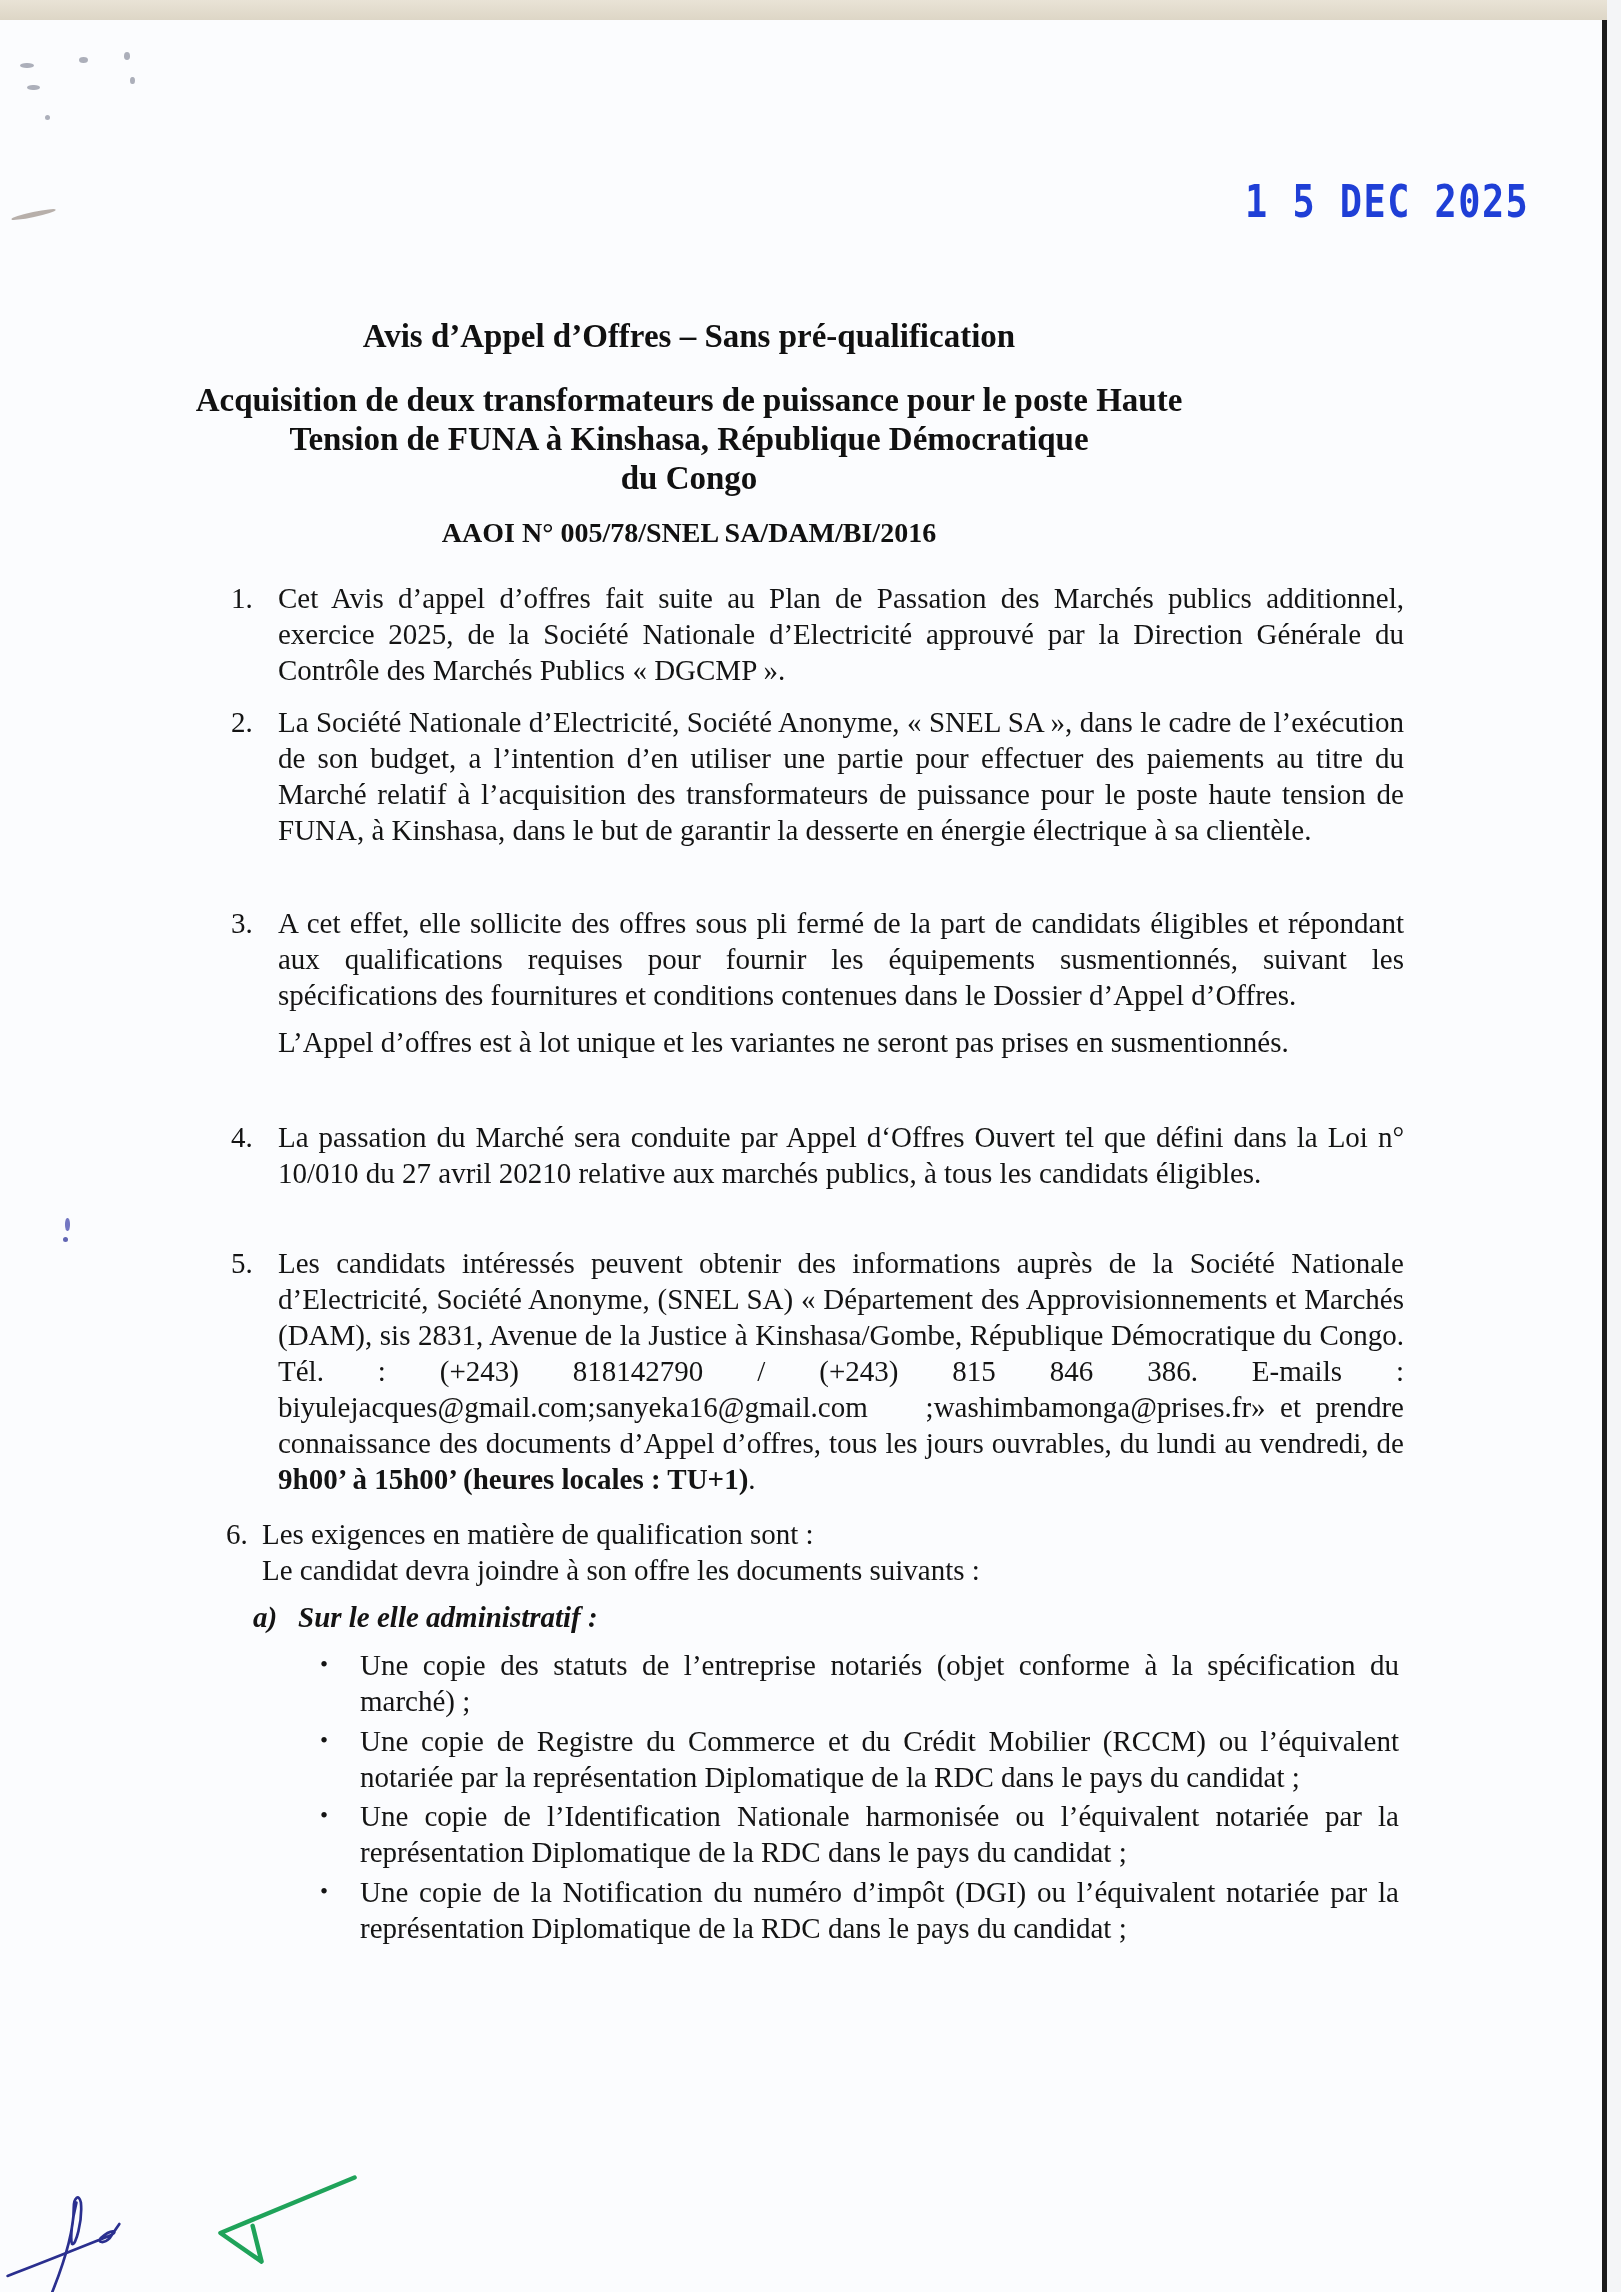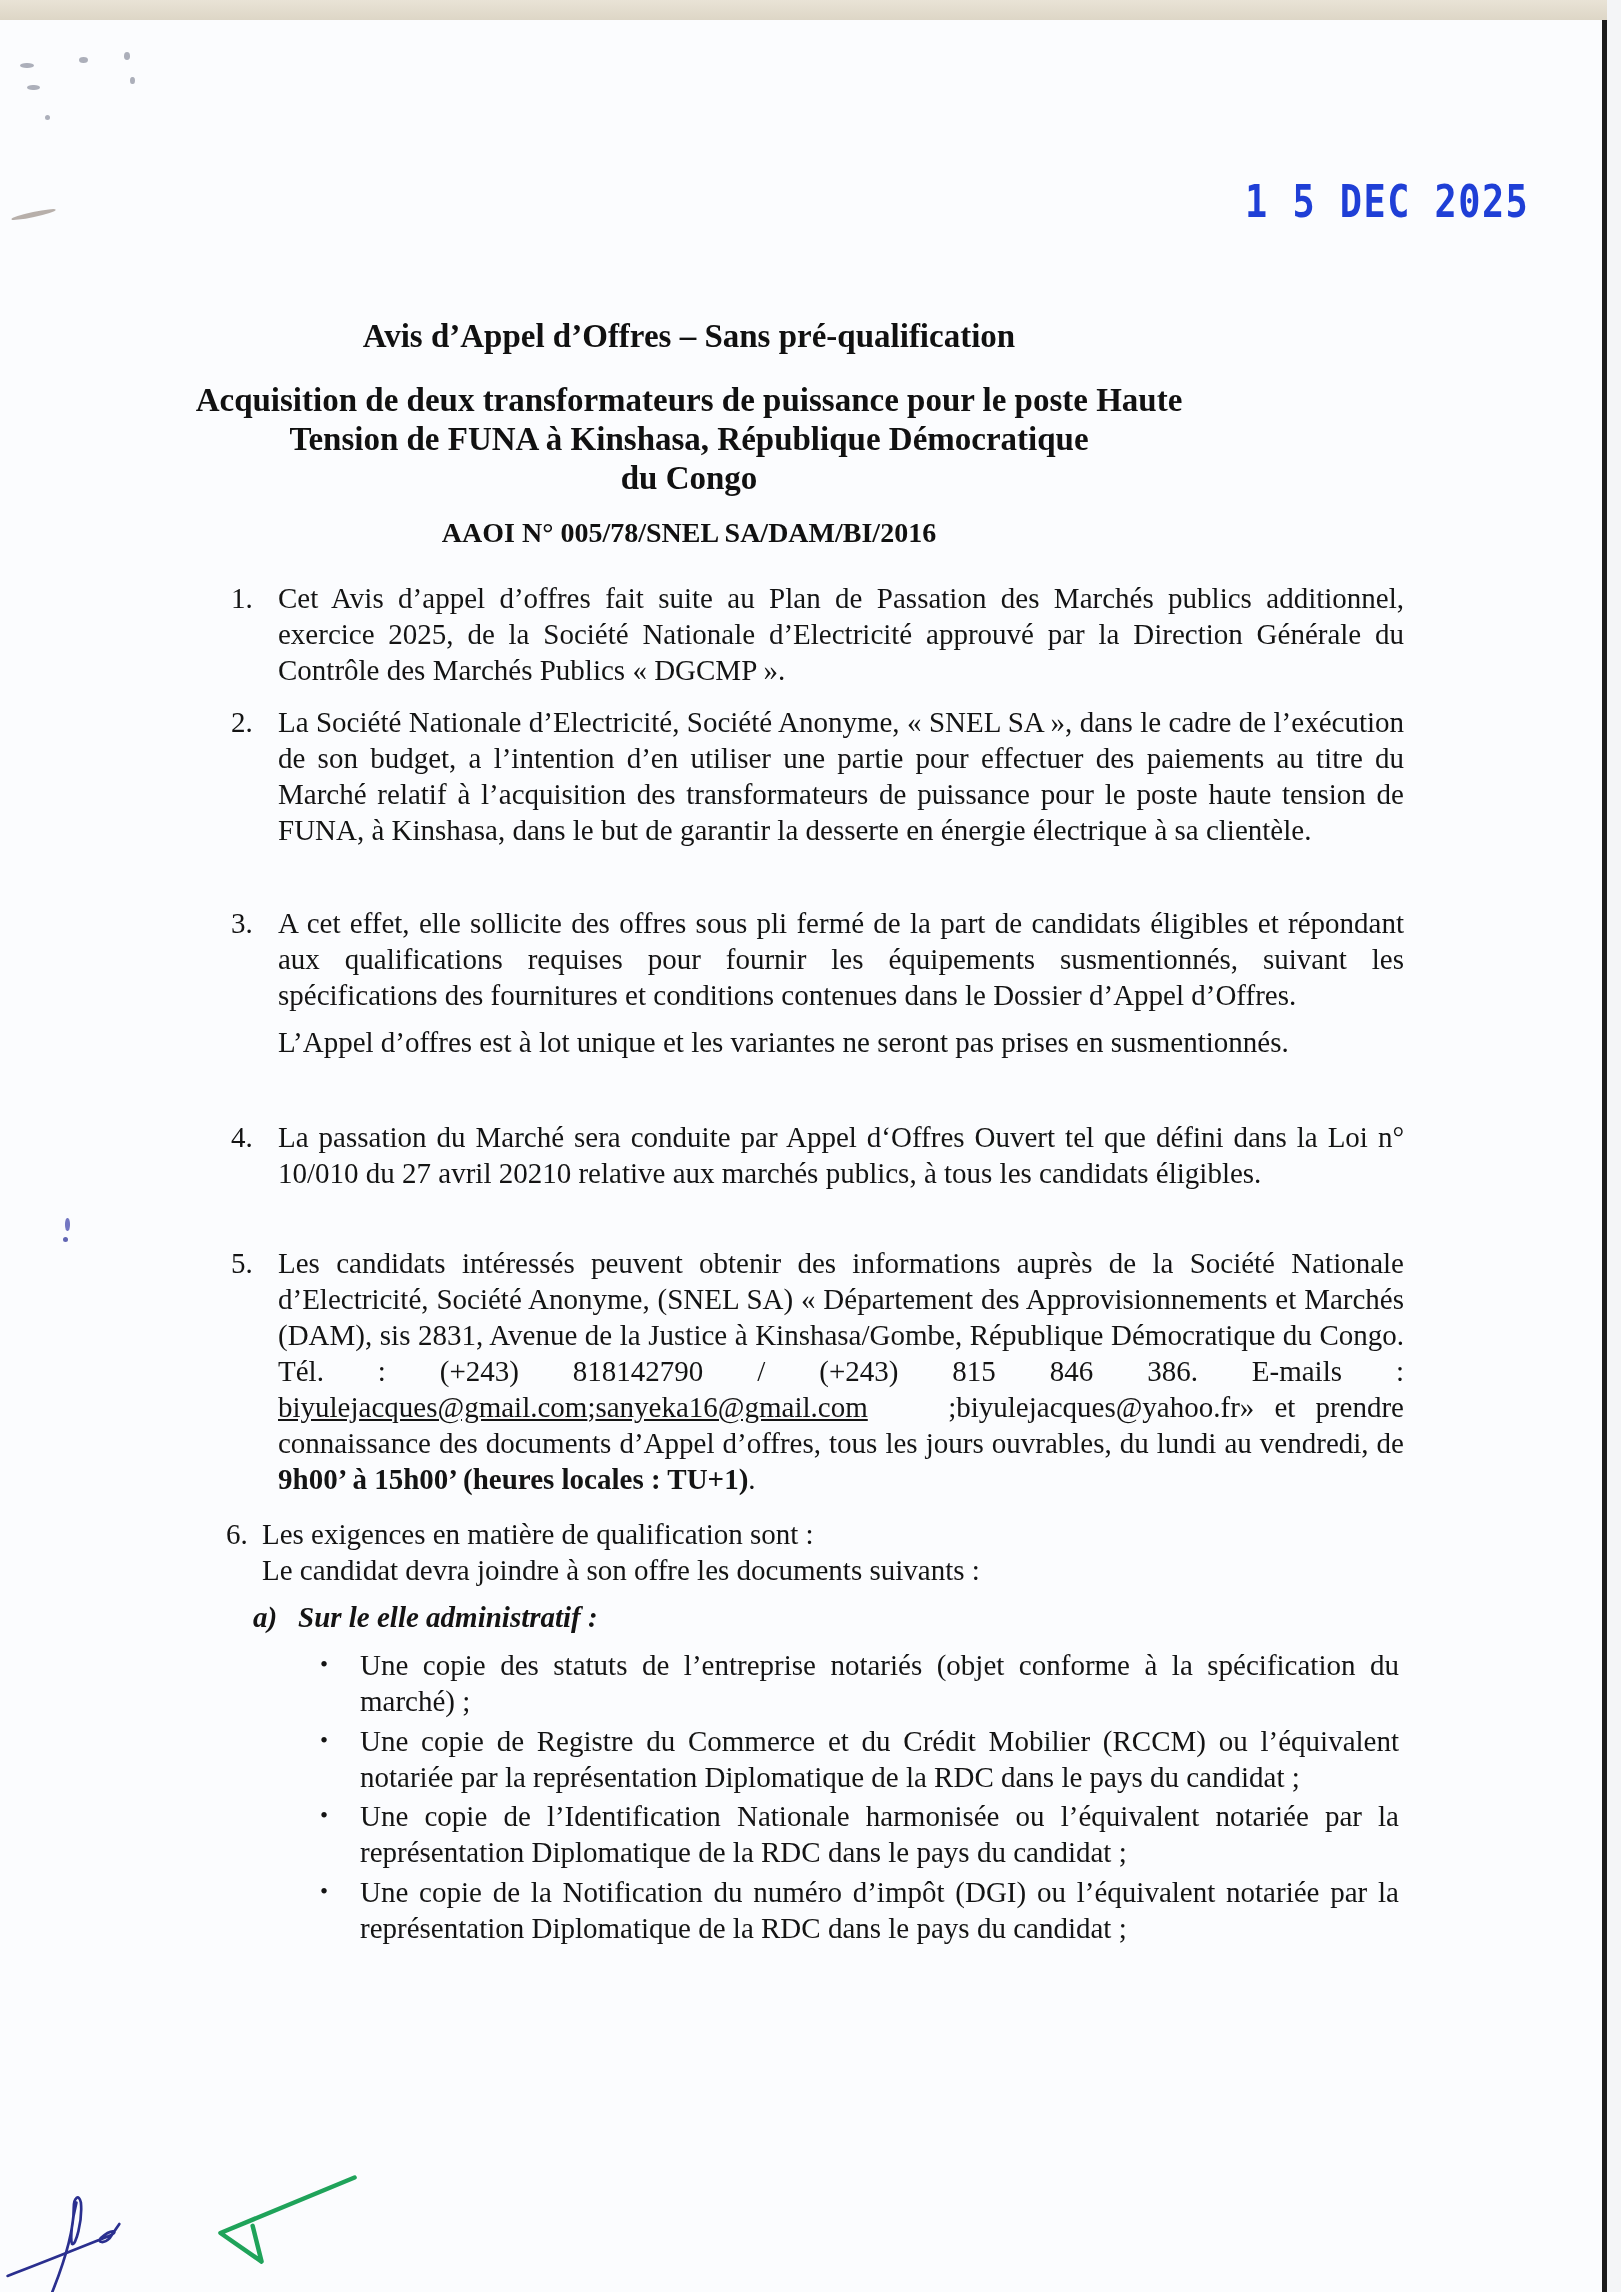--- a/index.html
+++ b/index.html
@@ -79,21 +79,21 @@
     }
     .item .txt {
       flex: 1;
       text-align: justify;
       text-align-last: left;
     }
     .sub {
       padding-left: 47px;
     }
     .bold { font-weight: bold; }
-    .u { text-decoration: underline; }
+    .u { }
     .subhead {
       font-weight: bold;
       font-style: italic;
       padding-left: 27px;
       display: flex;
     }
     .subhead .num { width: 45px; flex: 0 0 45px; }
     .bullet {
       display: flex;
       padding-left: 94px;
@@ -169,21 +169,21 @@
     <span class="txt">La passation du Marché sera conduite par Appel d‘Offres Ouvert tel que défini dans la Loi n° 10/010 du 27 avril 20210 relative aux marchés publics, à tous les candidats éligibles.</span>
   </div>
 </div>
 
 <div class="body-block" style="top:1245px;">
   <div class="item">
     <span class="num">5.</span>
     <span class="txt">
       <span>Les candidats intéressés peuvent obtenir des informations auprès de la Société Nationale d’Electricité, Société Anonyme, (SNEL SA) « Département des Approvisionnements et Marchés (DAM), sis 2831, Avenue de la Justice à Kinshasa/Gombe, République Démocratique du Congo. Tél. : (+243) 818142790 / (+243) 815 846 386. E-mails :</span>
       <span class="u">biyulejacques@gmail.com</span><span>;</span><span class="u">sanyeka16@gmail.com</span>
-      &nbsp;&nbsp;&nbsp;<span>;</span><span>biyulejacques@yahoo.fr</span><span>» et prendre connaissance des documents d’Appel d’offres, tous les jours ouvrables, du lundi au vendredi, de</span>
+      &nbsp;&nbsp;&nbsp;<span>;</span><span>washimbamonga@prises.fr</span><span>» et prendre connaissance des documents d’Appel d’offres, tous les jours ouvrables, du lundi au vendredi, de</span>
       <span class="bold">9h00’ à 15h00’ (heures locales : TU+1)</span><span>.</span>
     </span>
   </div>
 </div>
 
 <div class="body-block" style="top:1516px;left:226px;">
   <div class="item">
     <span class="num" style="width:36px;flex:0 0 36px;">6.</span>
     <span class="txt">Les exigences en matière de qualification sont :</span>
   </div>

